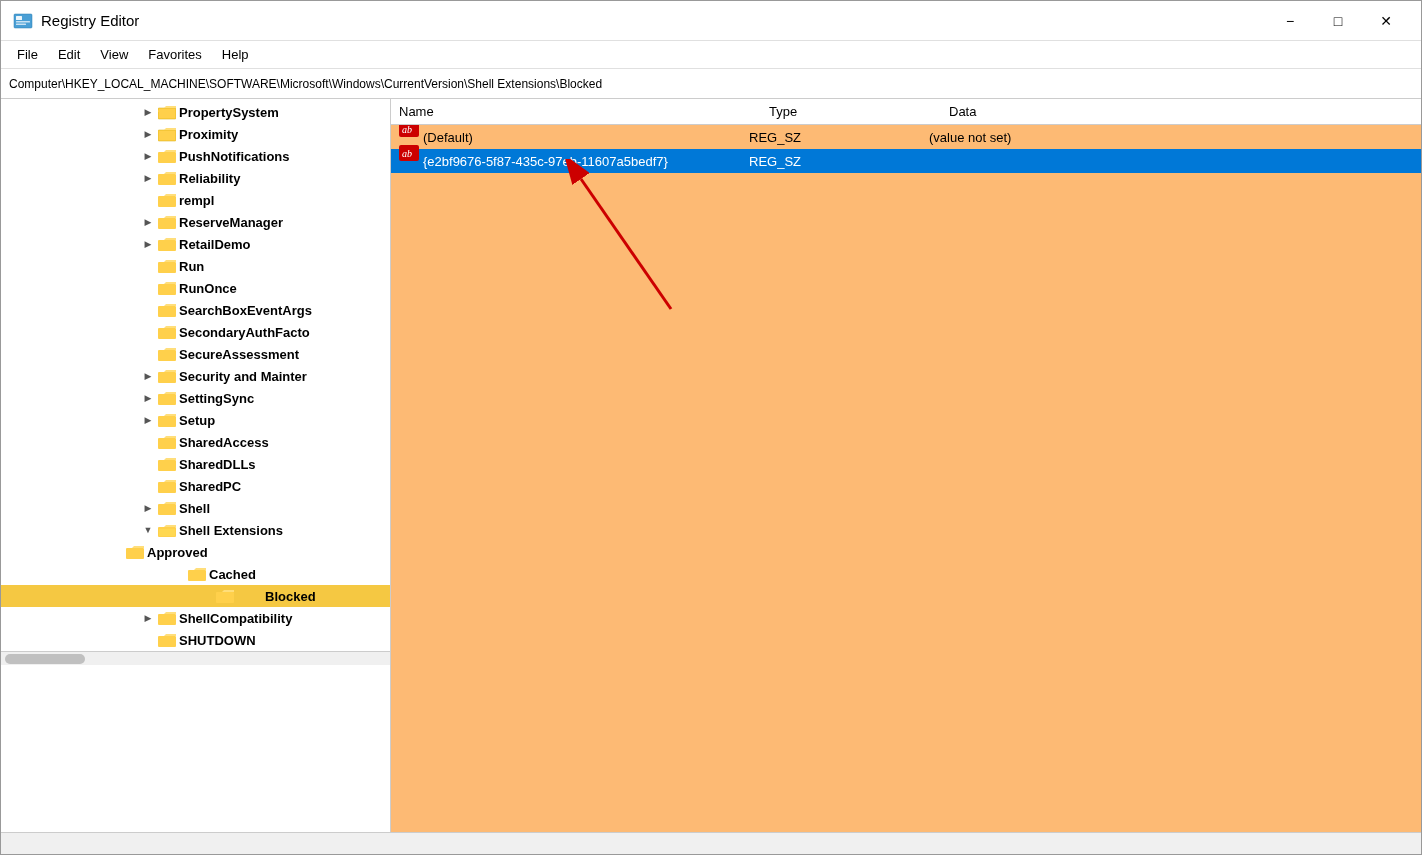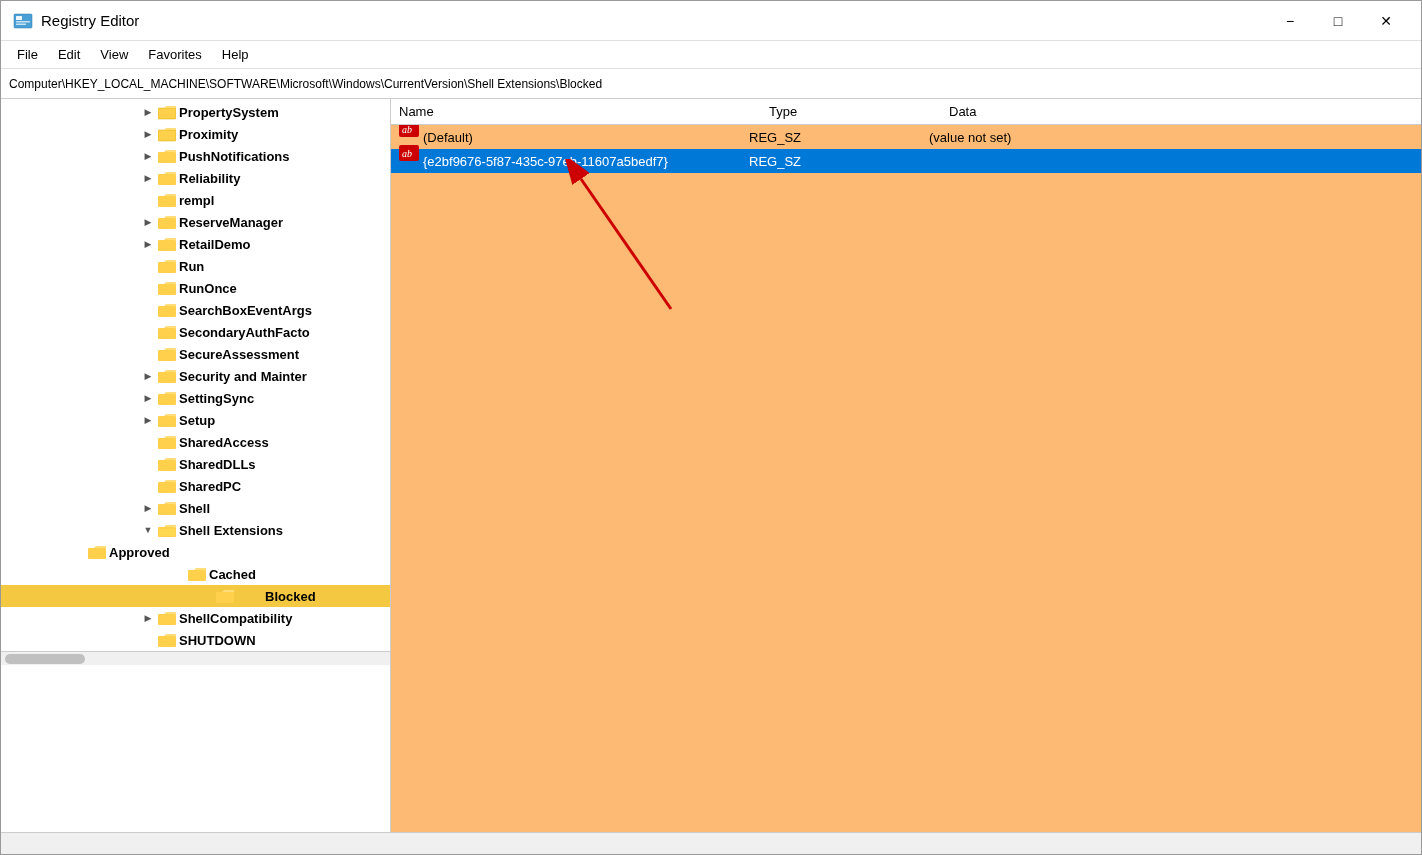--- a/index.html
+++ b/index.html
@@ -449,21 +449,21 @@
         <span class="folder-icon">
           <svg viewBox="0 0 18 16">
               <rect x="0" y="5" width="18" height="10" rx="1" fill="#FFD04B"></rect>
               <path d="M0 5 L6 5 L8 3 L18 3 L18 5" fill="#FFDE7A"></path>
               <rect x="1" y="7" width="16" height="7" rx="0.5" fill="#FFDD55" opacity="0.6"></rect>
             </svg>
         </span>
         <span class="item-label">Shell Extensions</span>
       </div>
 
-      <div class="tree-item indent2" style="padding-left: 70px;">
+      <div class="tree-item indent2" style="padding-left: 108px;">
         <span class="chevron-placeholder"></span>
         <span class="folder-icon">
           <svg viewBox="0 0 18 16">
               <rect x="0" y="4" width="18" height="11" rx="1" fill="#FFD04B"></rect>
               <path d="M0 4 L6 4 L8 2 L18 2 L18 4" fill="#FFDE7A"></path>
             </svg>
         </span>
         <span class="item-label">Approved</span>
       </div>
 

